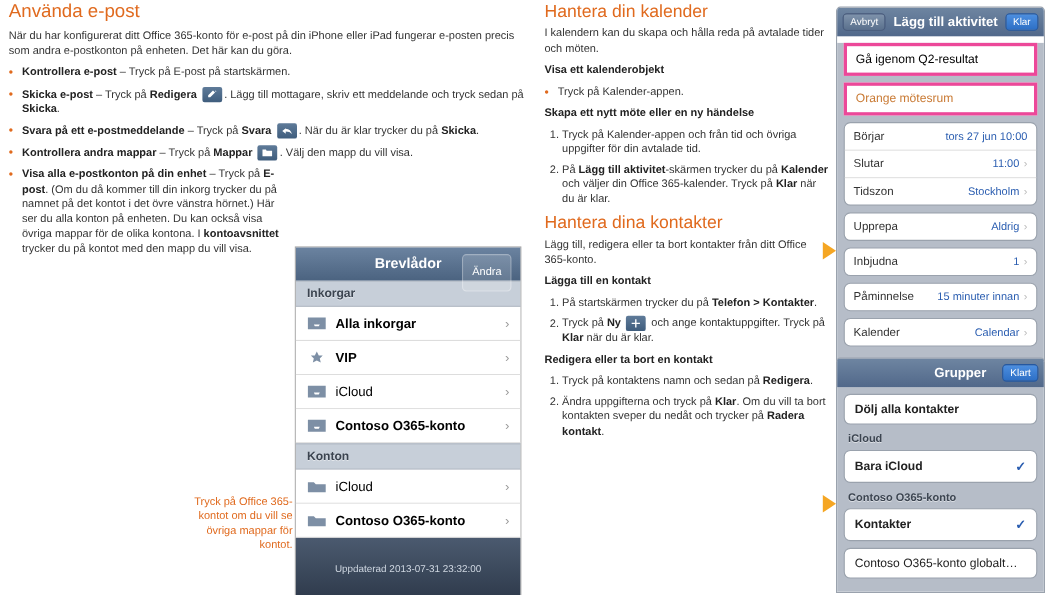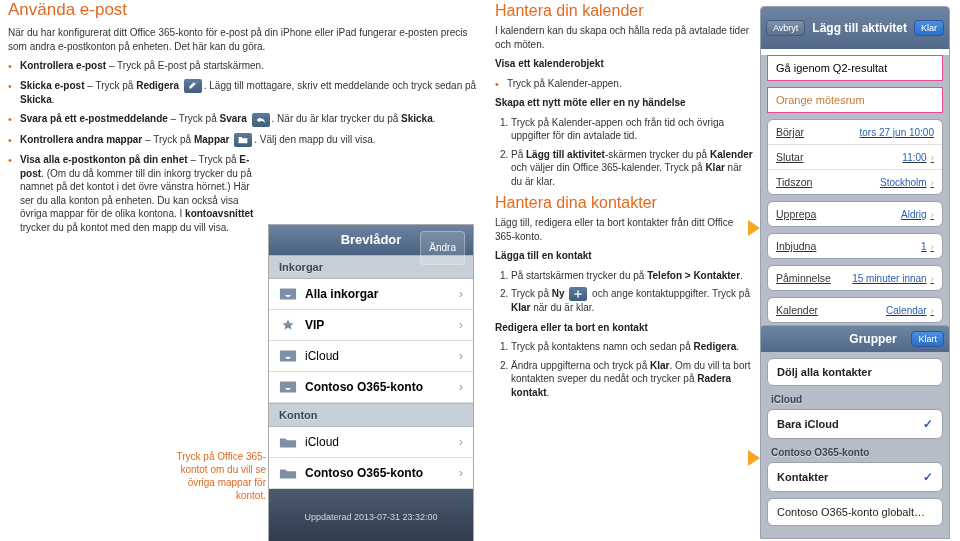--- a/index.html
+++ b/index.html
@@ -90,35 +90,35 @@
   }
 
   
   .activity {
     position: absolute; left: 760px; top: 6px; width: 190px;
     font-family: Helvetica, Arial, sans-serif;
     border: 1px solid #9aa2ad; border-radius: 4px 4px 0 0; overflow: hidden;
   }
   .ac-top {
     background: linear-gradient(#6e85a1,#51688a); color:#fff;
-    height: 42px; display:flex; align-items:center; justify-content:space-between;
+    height: 26px; display:flex; align-items:center; justify-content:space-between;
     padding: 0 5px; font-size: 12px; font-weight:600;
   }
   .pillbtn {
     font-size: 9px; background: linear-gradient(#7f93ab,#5a708d);
     border:1px solid #47597a; border-radius:4px; padding:2px 6px; color:#fff; font-weight:400;
   }
   .pillbtn.blue { background: linear-gradient(#4d8fe0,#2d6fc5); border-color:#2558a0;}
   .ac-body { background: #b6bdc8; padding-bottom:6px;}
   .ac-field {
-    background:#fff; border:1px solid #ec4899; border-radius:0;
+    background:#fff; border:3px solid #ec4899; border-radius:0;
     margin:6px; padding:6px 8px; font-size:11px; color:#000;
   }
   .ac-field.orange-text { color:#c97a34; }
-  .ac-group { background:#fff; border:1px solid #9aa2ad; border-radius:6px; margin:6px;text-decoration:underline; }
+  .ac-group { background:#fff; border:1px solid #9aa2ad; border-radius:6px; margin:6px; }
   .ac-line {
     display:flex; justify-content:space-between; align-items:center;
     padding:6px 8px; font-size:10.5px; border-bottom:1px solid #e0e0e0;
   }
   .ac-line:last-child { border-bottom:none;gap:20px; }
   .ac-line .r { color:#2a5db0; font-size:10px; display:flex; align-items:center; gap:4px;}
   .ac-line .chev{ color:#bbb; font-size:10px;}
 
   
   .groups {

